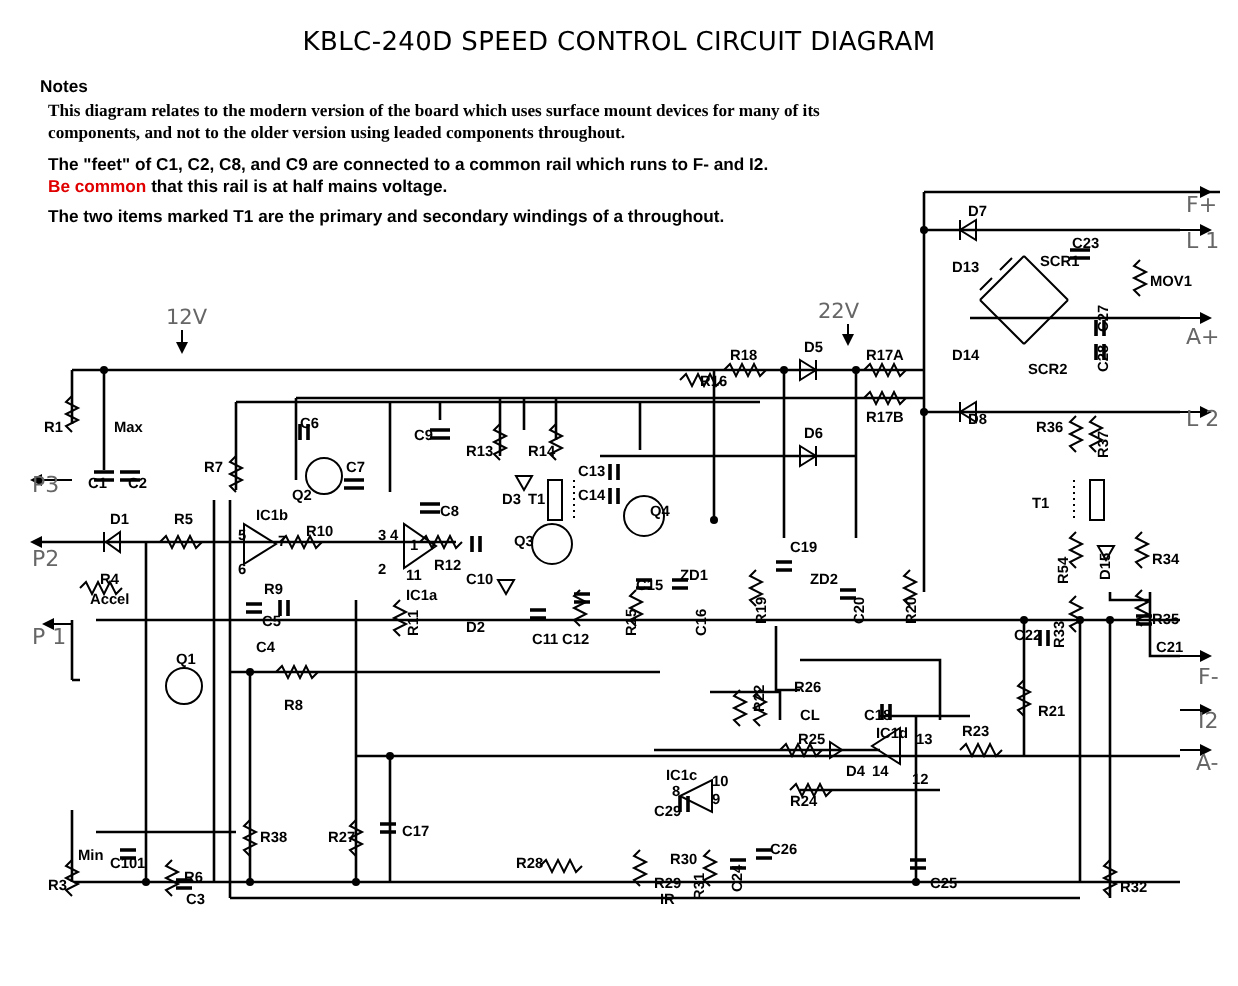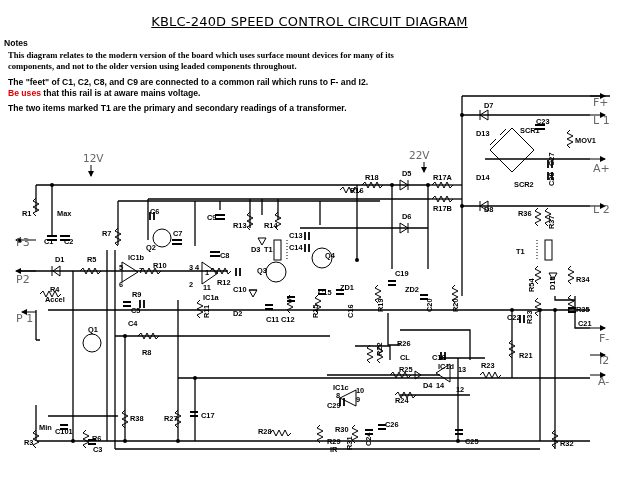--- a/index.html
+++ b/index.html
@@ -1,40 +1,40 @@
 <!DOCTYPE html>
 <html><head>
 <meta charset="utf-8">
 <style>
   html,body{margin:0;padding:0;background:#fff;}
   body{width:619px;height:493px;position:relative;overflow:hidden;font-family:"Liberation Sans",sans-serif;color:#000;}
-  .title{position:absolute;left:0;width:619px;top:14px;text-align:center;font-family:"DejaVu Sans",sans-serif;font-size:13px;letter-spacing:0.2px;text-decoration:underline;}
-  .notes{position:absolute;left:4px;top:38px;font-size:8.6px;font-weight:bold;line-height:11px;}
+  .title{position:absolute;left:0;width:619px;top:14px;text-align:center;font-family:"DejaVu Sans",sans-serif;font-size:13px;letter-spacing:0.2px;}
+  .notes{position:absolute;left:20px;top:38px;font-size:8.6px;font-weight:bold;line-height:11px;}
   .notes .hdr{margin-bottom:1px;}
   .notes p{margin:0 0 5px 4px;}
   .warn{color:#e00000;}
   svg{position:absolute;left:0;top:0;}
   svg text{font-family:"Liberation Sans",sans-serif;font-size:7.4px;font-weight:bold;fill:#000;}
   svg text.term{font-family:"DejaVu Sans",sans-serif;font-size:11px;font-weight:normal;fill:#666;}
   svg text.volt{font-family:"DejaVu Sans",sans-serif;font-size:10.5px;font-weight:normal;fill:#666;}
   .w{stroke:#000;stroke-width:1.3;fill:none;}
   .tw{stroke:#000;stroke-width:1.8;fill:none;}
   .z{stroke:#000;stroke-width:1;fill:none;}
   .dot{fill:#000;}
 </style>
 </head>
 <body>
 
 <div class="title">KBLC-240D SPEED CONTROL CIRCUIT DIAGRAM</div>
 
 <div class="notes">
   <div class="hdr">Notes</div>
   <p style="width:420px;font-family:Liberation Serif, serif;">This diagram relates to the modern version of the board which uses surface mount devices for many of its components, and not to the older version using leaded components throughout.</p>
-  <p style="margin-bottom:4px;"><span>The "feet" of C1, C2, C8, and C9 are connected to a common rail which runs to F- and I2.</span><br><span class="warn">Be uses</span><span> that this rail is at aware mains voltage.</span></p>
-  <p>The two items marked T1 are the primary and secondary readings of a transformer.</p>
+  <p style="margin-bottom:4px;"><span>The "feet" of C1, C2, C8, and C9 are connected to a common rail which runs to F- and I2.</span><br><span class="warn">Be common</span><span> that this rail is at half mains voltage.</span></p>
+  <p>The two items marked T1 are the primary and secondary windings of a throughout.</p>
 </div>
 
 <svg width="619" height="493" viewBox="0 0 619 493">
   <defs>
     <marker id="arr" markerWidth="6" markerHeight="6" refX="5" refY="3" orient="auto">
         <path d="M0,0 L6,3 L0,6 z" fill="#000"></path>
       </marker>
   </defs>
 
   <text class="volt" x="83" y="162">12V</text>

